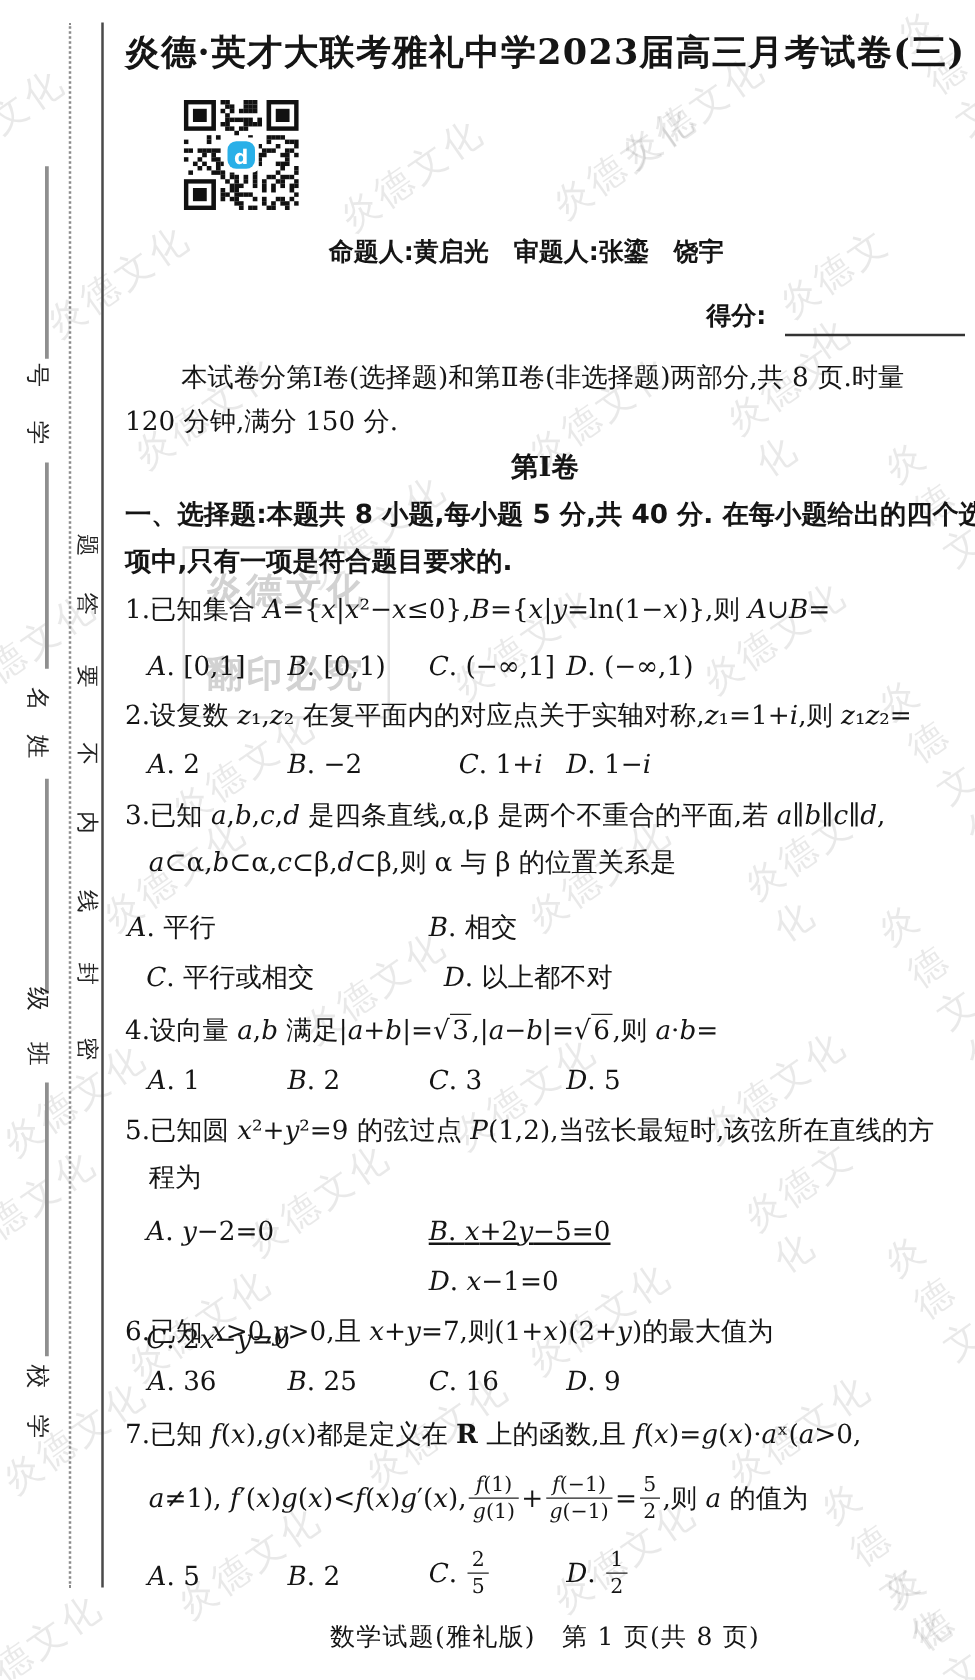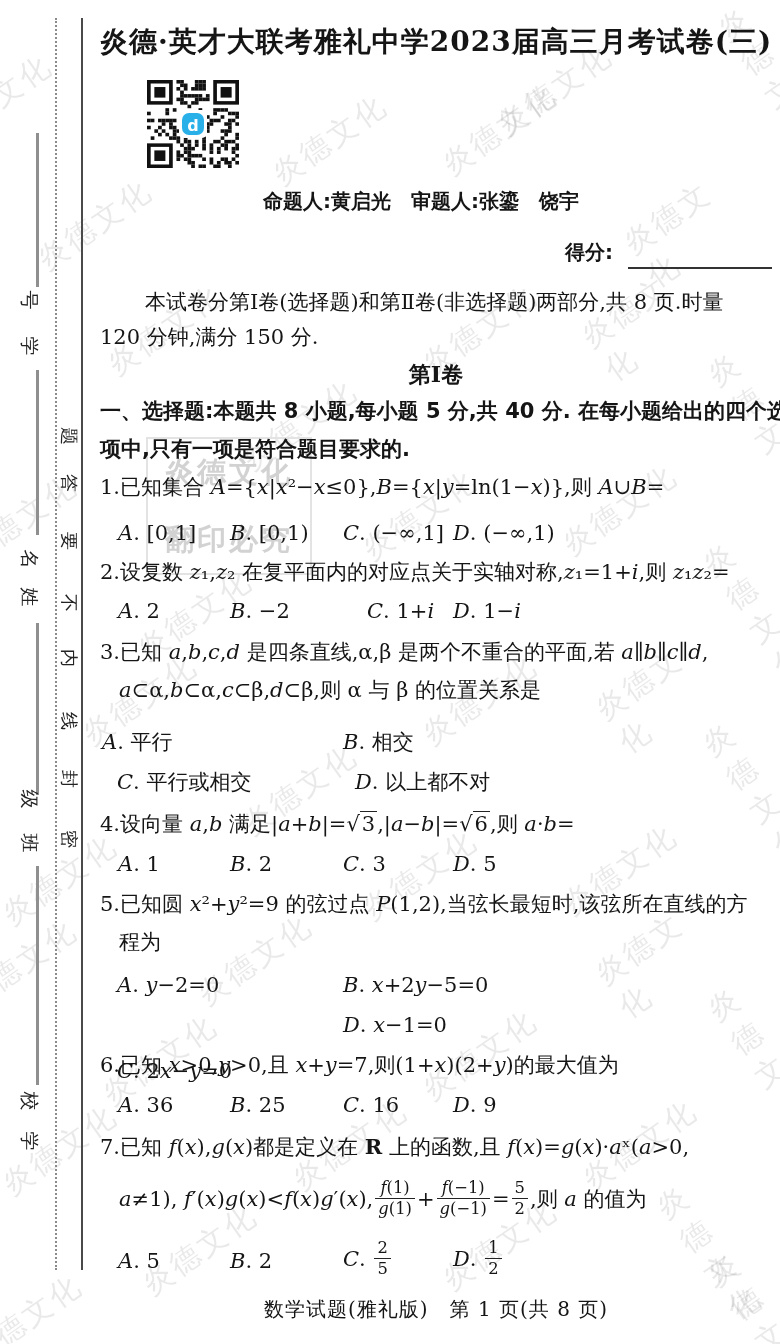--- a/index.html
+++ b/index.html
@@ -339,21 +339,21 @@
     <div class="tline" style="left:118px;top:851px;"><i>A</i>. 1</div>
     <div class="tline" style="left:230px;top:851px;"><i>B</i>. 2</div>
     <div class="tline" style="left:343px;top:851px;"><i>C</i>. 3</div>
     <div class="tline" style="left:453px;top:851px;"><i>D</i>. 5</div>
   </div>
 
   <div>
     <div class="tline" style="left:100px;top:891px;">5.已知圆 <i>x</i>²+<i>y</i>²=9 的弦过点 <i>P</i>(1,2),当弦长最短时,该弦所在直线的方</div>
     <div class="tline" style="left:119px;top:929px;">程为</div>
     <div class="tline" style="left:117px;top:972px;"><i>A</i>. <i>y</i>−2=0</div>
-    <div class="tline" style="left:343px;top:972px;"><i>B</i>. <i>x</i>+2<i>y</i>−5=0</div>
+    <div class="tline" style="left:343px;top:972px;text-decoration:underline;"><i>B</i>. <i>x</i>+2<i>y</i>−5=0</div>
     <div class="tline" style="left:117px;top:1012px;margin-top:46px;"><i>C</i>. 2<i>x</i>−<i>y</i>=0</div>
     <div class="tline" style="left:343px;top:1012px;"><i>D</i>. <i>x</i>−1=0</div>
   </div>
 
   <div>
     <div class="tline" style="left:100px;top:1052px;">6.已知 <i>x</i>&gt;0,<i>y</i>&gt;0,且 <i>x</i>+<i>y</i>=7,则(1+<i>x</i>)(2+<i>y</i>)的最大值为</div>
     <div class="tline" style="left:118px;top:1092px;"><i>A</i>. 36</div>
     <div class="tline" style="left:230px;top:1092px;"><i>B</i>. 25</div>
     <div class="tline" style="left:343px;top:1092px;"><i>C</i>. 16</div>
     <div class="tline" style="left:453px;top:1092px;"><i>D</i>. 9</div>

